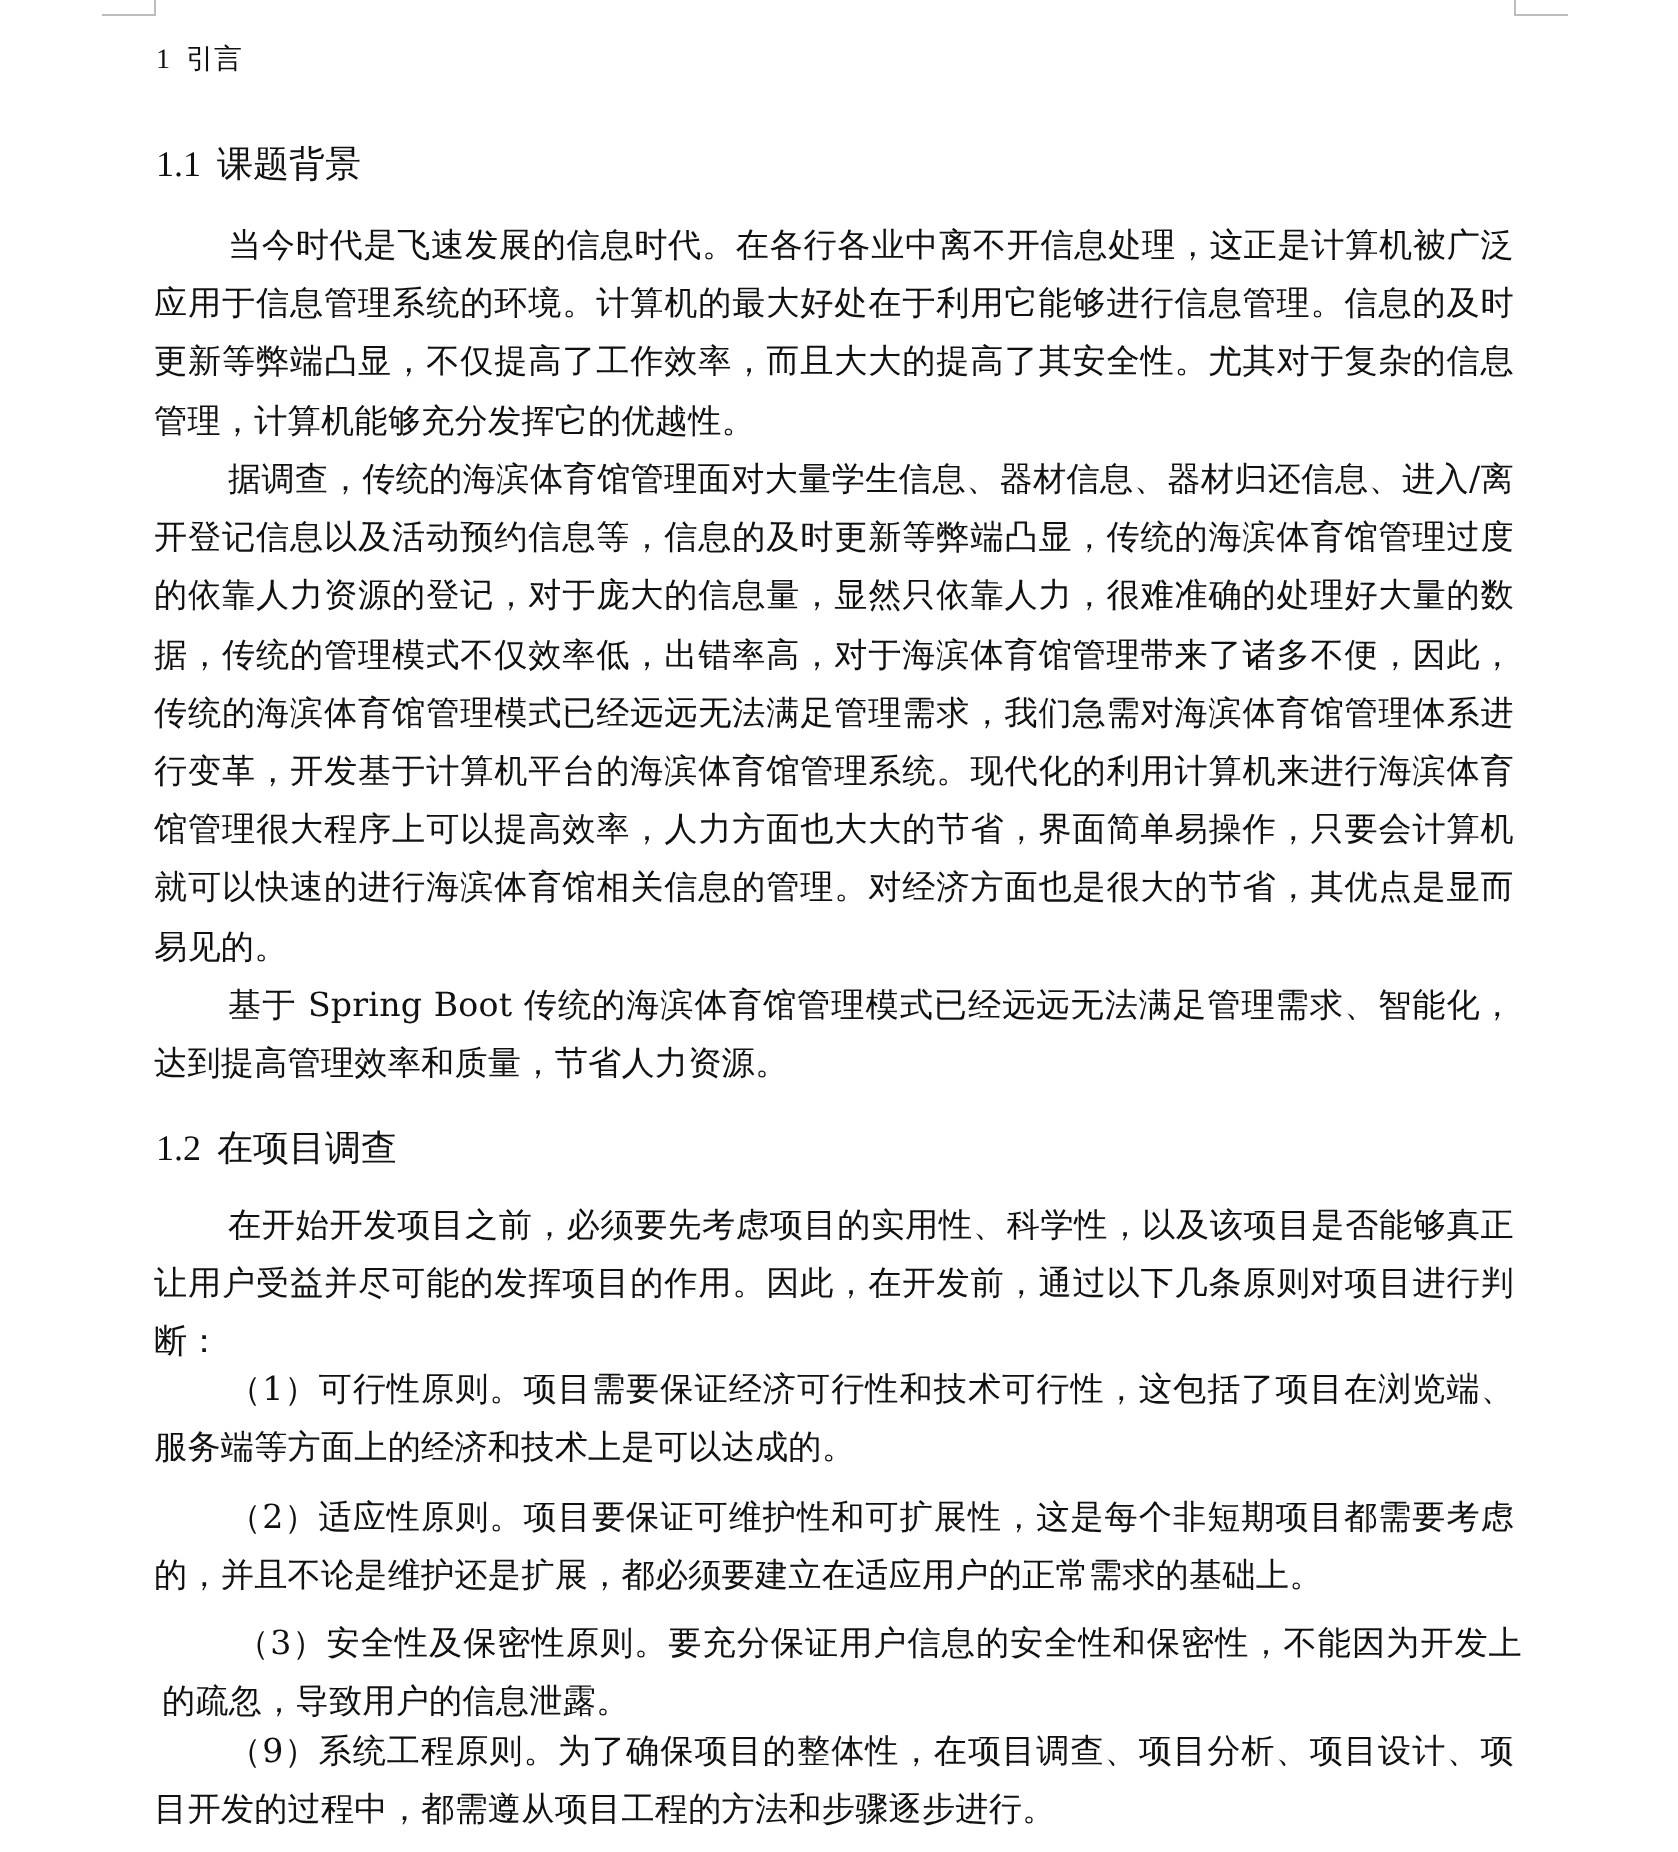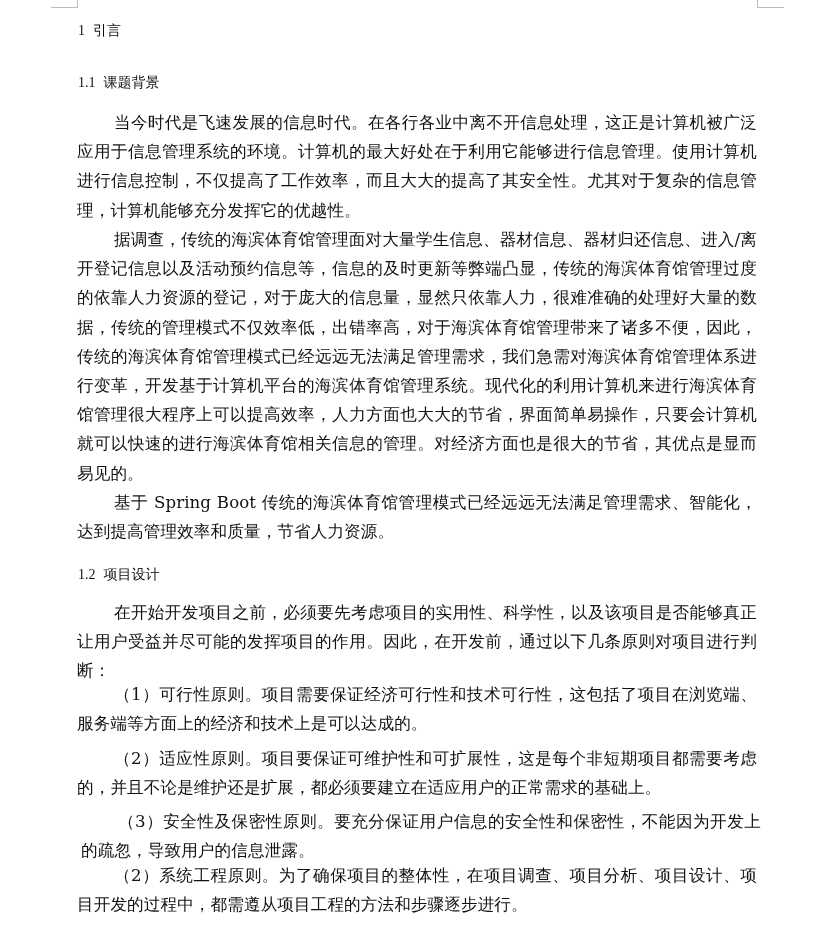--- a/index.html
+++ b/index.html
@@ -2,48 +2,48 @@
 <html><head>
 <meta charset="utf-8">
 <style>
   html, body { margin: 0; padding: 0; background: #ffffff; }
   body { width: 839px; height: 926px; position: relative; overflow: hidden; }
   .corner { position: absolute; border-color: #bdbdbd; border-style: solid; width: 26px; height: 7px; }
   .corner-left { left: 51px; top: 0; border-width: 0 1px 1px 0; }
   .corner-right { left: 757px; top: 0; border-width: 0 0 1px 1px; }
   .page { position: absolute; left: 77px; top: 0; width: 680px; color: #111; font-family: "DejaVu Serif", "Liberation Serif", serif; }
   .h1 { position: absolute; top: 14px; left: 1px; font-family: "DejaVu Sans", "Liberation Sans", sans-serif; font-size: 14px; line-height: 32px; white-space: nowrap; }
-  .h2 { position: absolute; left: 1px; font-family: "DejaVu Sans", "Liberation Sans", sans-serif; font-size: 14px; line-height: 28px; white-space: nowrap; text-align: right; }
+  .h2 { position: absolute; left: 1px; font-family: "DejaVu Sans", "Liberation Sans", sans-serif; font-size: 18px; line-height: 28px; white-space: nowrap; text-align: right; }
   .h1 .num, .h2 .num { font-family: "Liberation Serif", serif; margin-right: 8px; }
   .para { position: absolute; left: 0; width: 680px; font-size: 16.6px; line-height: 29.2px; text-align: justify; text-indent: 37px; letter-spacing: 0.1px; }
   .para.list { text-indent: 37px; }
 </style>
 </head>
 <body>
 
 <div class="corner corner-left"></div>
 <div class="corner corner-right"></div>
 
 <div class="page">
 
   <div class="h1">
     <span class="num">1</span><span>引言</span>
   </div>
 
   <div class="h2" style="top:68px;">
     <span class="num">1.1</span><span>课题背景</span>
   </div>
 
-  <p class="para" style="top:108px; margin:0;">当今时代是飞速发展的信息时代。在各行各业中离不开信息处理，这正是计算机被广泛应用于信息管理系统的环境。计算机的最大好处在于利用它能够进行信息管理。使用计算机进行信息控制，不仅提高了工作效率，而且大大的提高了其安全性。尤其对于复杂的信息管理，计算机能够充分发挥它的优越性。</p>
+  <p class="para" style="top:108px; margin:0;">当今时代是飞速发展的信息时代。在各行各业中离不开信息处理，这正是计算机被广泛应用于信息管理系统的环境。计算机的最大好处在于利用它能够进行信息管理。信息的及时更新等弊端凸显，不仅提高了工作效率，而且大大的提高了其安全性。尤其对于复杂的信息管理，计算机能够充分发挥它的优越性。</p>
   <p class="para" style="top:225px; margin:0;">据调查，传统的海滨体育馆管理面对大量学生信息、器材信息、器材归还信息、进入/离开登记信息以及活动预约信息等，信息的及时更新等弊端凸显，传统的海滨体育馆管理过度的依靠人力资源的登记，对于庞大的信息量，显然只依靠人力，很难准确的处理好大量的数据，传统的管理模式不仅效率低，出错率高，对于海滨体育馆管理带来了诸多不便，因此，传统的海滨体育馆管理模式已经远远无法满足管理需求，我们急需对海滨体育馆管理体系进行变革，开发基于计算机平台的海滨体育馆管理系统。现代化的利用计算机来进行海滨体育馆管理很大程序上可以提高效率，人力方面也大大的节省，界面简单易操作，只要会计算机就可以快速的进行海滨体育馆相关信息的管理。对经济方面也是很大的节省，其优点是显而易见的。</p>
   <p class="para" style="top:488px; margin:0;">基于 Spring Boot 传统的海滨体育馆管理模式已经远远无法满足管理需求、智能化，达到提高管理效率和质量，节省人力资源。</p>
 
   <div class="h2" style="top:560px;">
-    <span class="num">1.2</span><span>项目设计</span>
+    <span class="num">1.2</span><span>在项目调查</span>
   </div>
 
   <p class="para" style="top:598px; margin:0;">在开始开发项目之前，必须要先考虑项目的实用性、科学性，以及该项目是否能够真正让用户受益并尽可能的发挥项目的作用。因此，在开发前，通过以下几条原则对项目进行判断：</p>
   <p class="para list" style="top:680px; margin:0;">（1）可行性原则。项目需要保证经济可行性和技术可行性，这包括了项目在浏览端、服务端等方面上的经济和技术上是可以达成的。</p>
   <p class="para list" style="top:744px; margin:0;">（2）适应性原则。项目要保证可维护性和可扩展性，这是每个非短期项目都需要考虑的，并且不论是维护还是扩展，都必须要建立在适应用户的正常需求的基础上。</p>
   <p class="para list" style="top:803px; margin:4px;">（3）安全性及保密性原则。要充分保证用户信息的安全性和保密性，不能因为开发上的疏忽，导致用户的信息泄露。</p>
-  <p class="para list" style="top:861px; margin:0;">（2）系统工程原则。为了确保项目的整体性，在项目调查、项目分析、项目设计、项目开发的过程中，都需遵从项目工程的方法和步骤逐步进行。</p>
+  <p class="para list" style="top:861px; margin:0;">（9）系统工程原则。为了确保项目的整体性，在项目调查、项目分析、项目设计、项目开发的过程中，都需遵从项目工程的方法和步骤逐步进行。</p>
 
 </div>
 
 </body></html>

